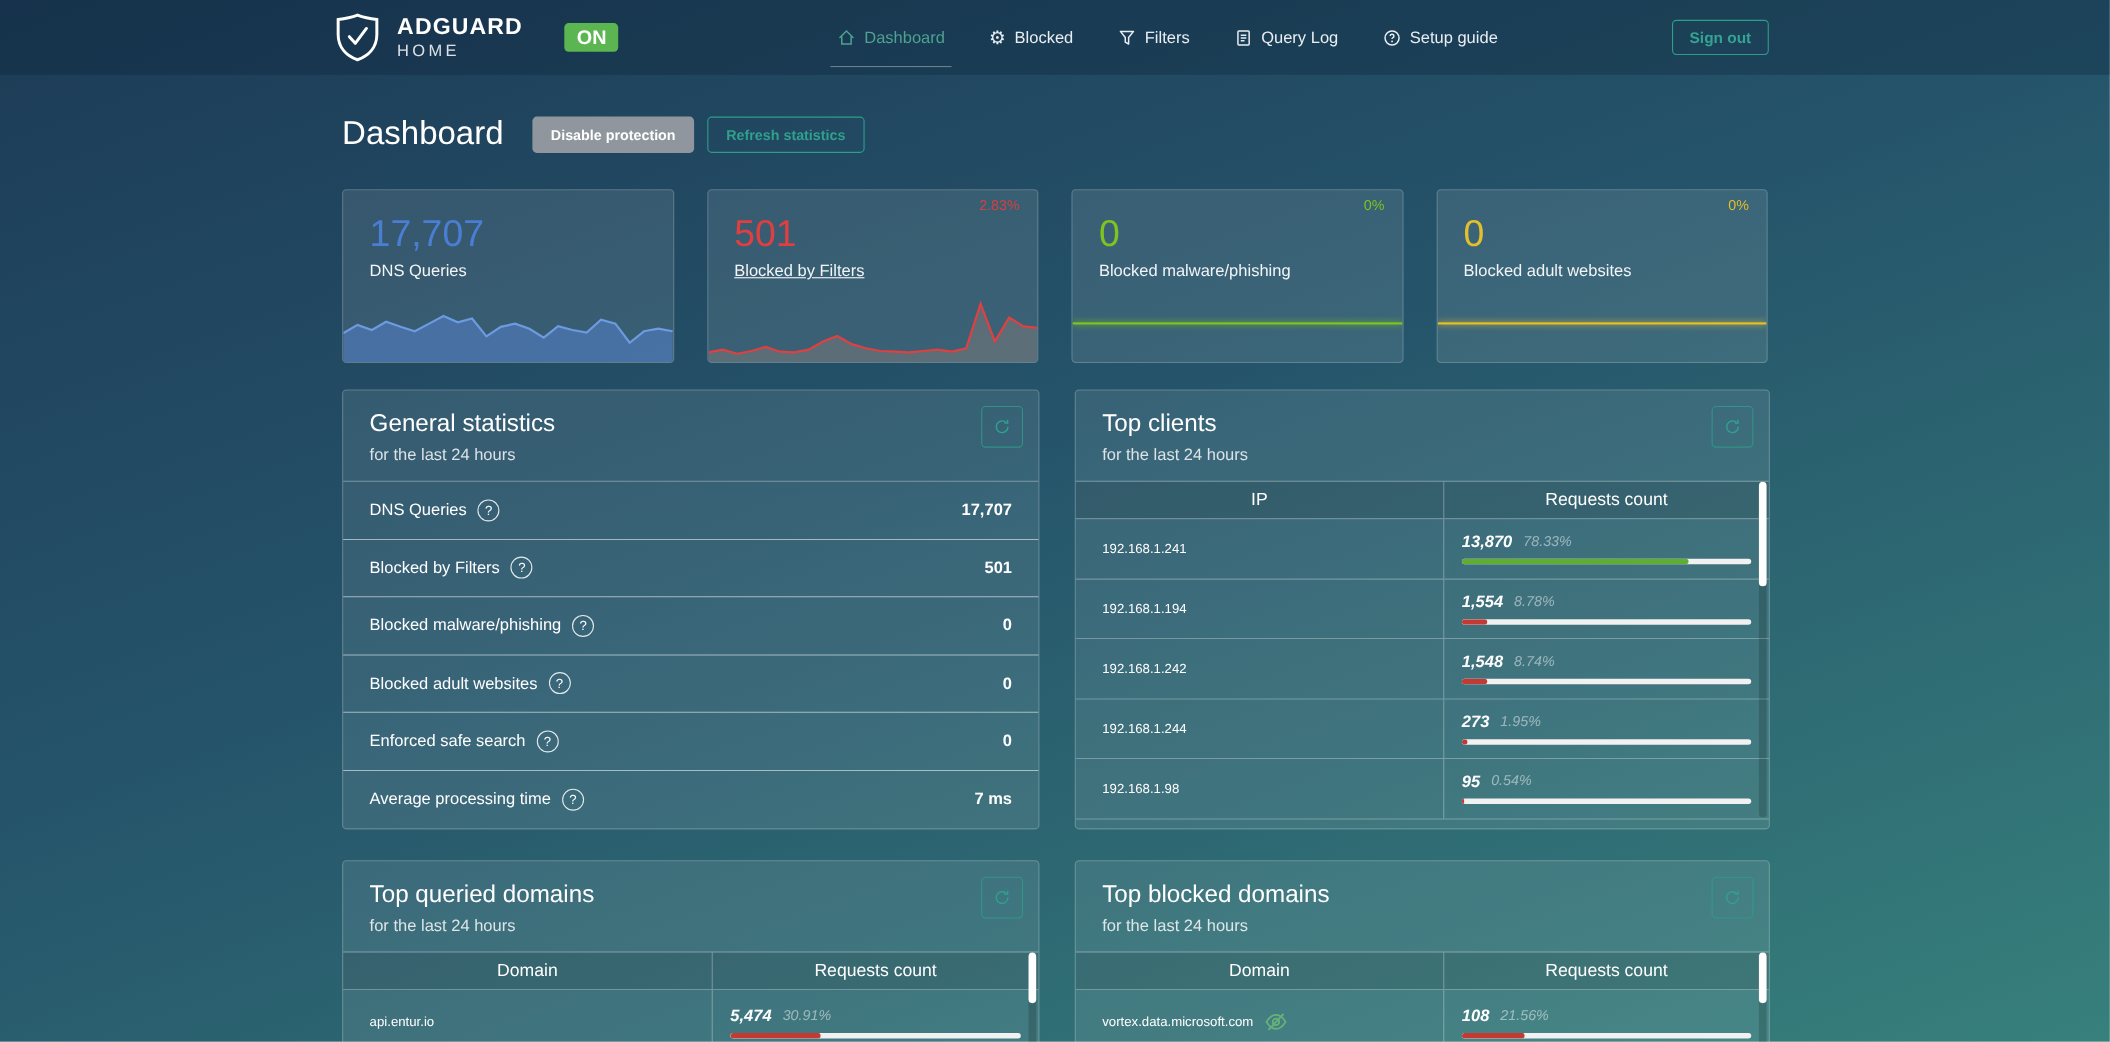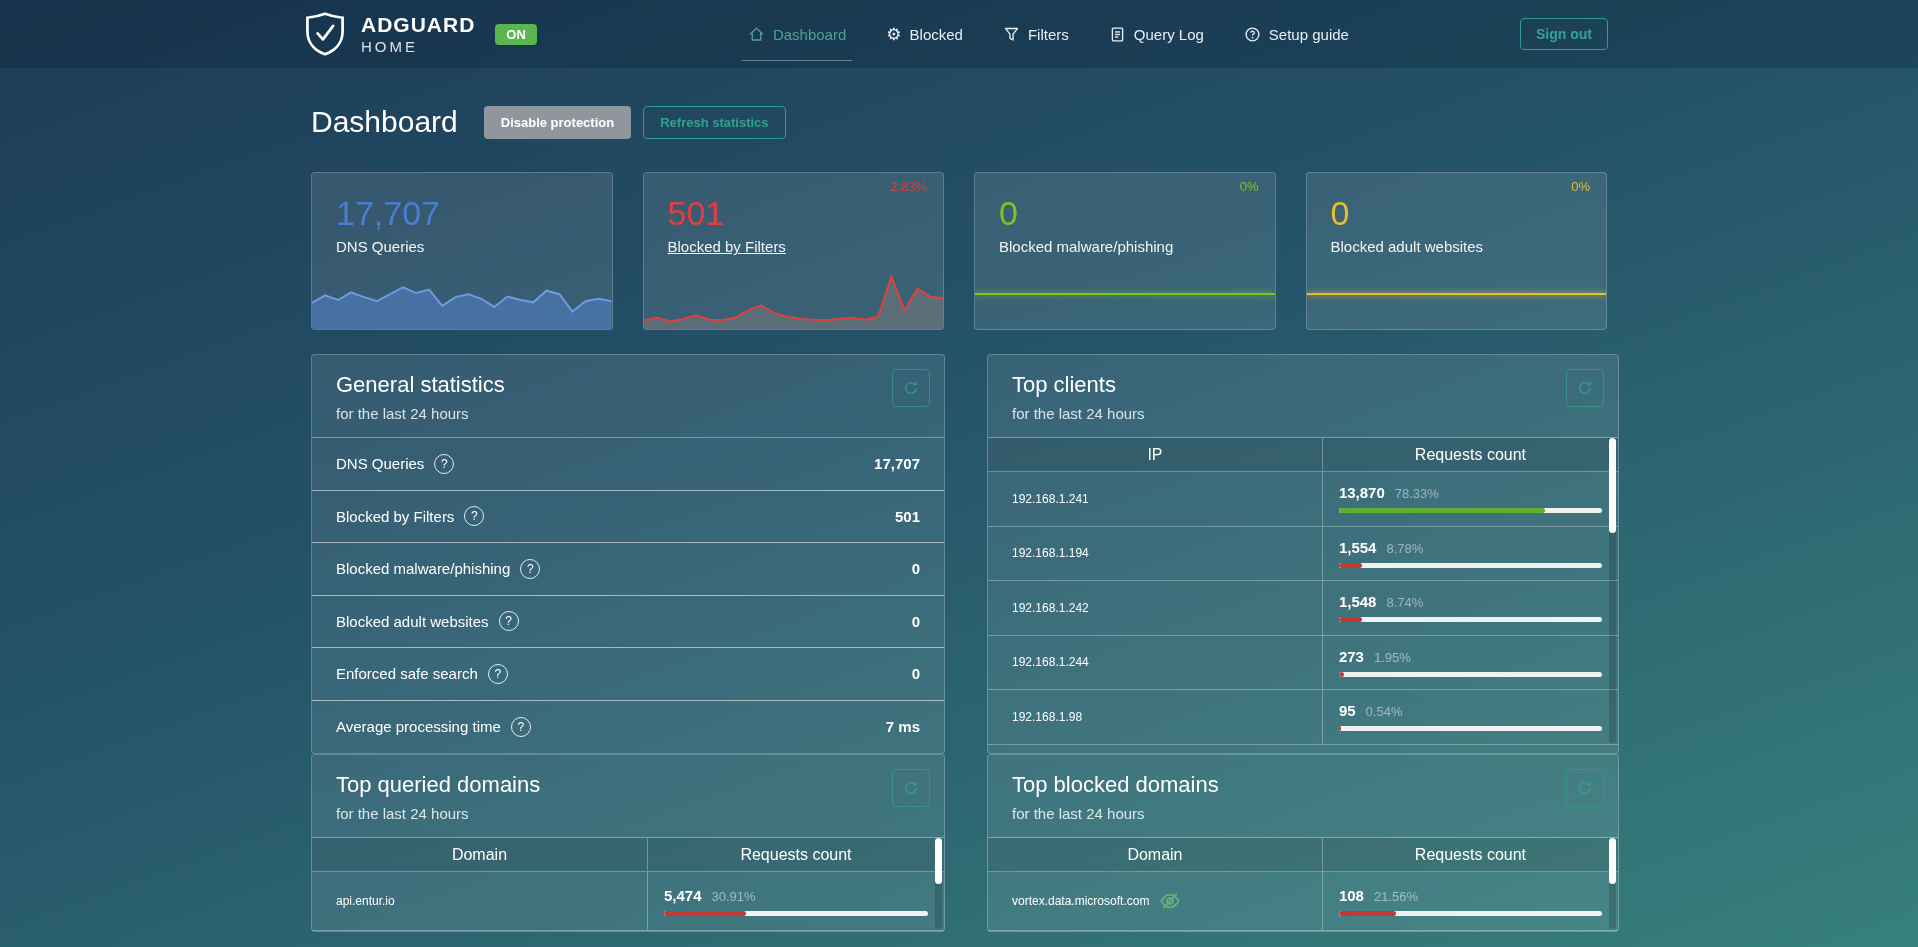--- a/index.html
+++ b/index.html
@@ -13,21 +13,21 @@
   .app-header{
     height:68px; display:flex; align-items:center;
     padding:0 310px 0 303px;
     background:rgba(8,30,52,0.28);
   }
   .brand{ display:flex; align-items:center; gap:14px; }
   .logo-shield{ width:44px; height:46px; }
   .brand-name{ font-size:21px; font-weight:bold; letter-spacing:1px; line-height:1; }
   .brand-sub{ font-size:15px; letter-spacing:3px; color:rgba(255,255,255,0.85); margin-top:3px; }
   .on-badge{
-    margin-left:6px; background:#5bb551; color:#fff; font-weight:bold; font-size:13px;
+    margin-left:24px; background:#5bb551; color:#fff; font-weight:bold; font-size:18px;
     padding:4px 11px; border-radius:4px; line-height:1;
   }
   .main-nav{ display:flex; gap:40px; margin:0 auto; padding-left:40px; height:100%; align-items:center; }
   .nav-item{ display:flex; align-items:center; gap:8px; font-size:15px; color:#e9eef3;
     cursor:pointer; position:relative; height:100%; }
   .nav-item svg{ width:17px; height:17px; stroke:currentColor; fill:none; stroke-width:1.6; }
   .nav-item .glyph{ font-size:17px; line-height:1; }
   .nav-item.active{ color:#4da291; }
   .nav-item.active::after{
     content:""; position:absolute; left:-6px; right:-6px; bottom:7px; height:1px;
@@ -55,21 +55,21 @@
     position:relative; height:158px; border-radius:4px; overflow:hidden;
     background:rgba(255,255,255,0.10); border:1px solid rgba(255,255,255,0.20);
   }
   .card-value{ font-size:34px; margin:22px 0 6px 24px; line-height:1.1; }
   .card-label{ font-size:15px; margin-left:24px; color:#f2f5f7; }
   .card-label a{ color:#f2f5f7; }
   .card-percent{ position:absolute; top:6px; right:16px; font-size:13px; }
   .card-spark{ position:absolute; left:0; right:0; bottom:0; width:100%; display:block; }
   .card-flatline{ position:absolute; left:0; right:0; bottom:34px; height:2px; }
   
-  .columns{ display:grid; grid-template-columns:634px 632px; column-gap:42px; }
+  .columns{ display:grid; grid-template-columns:634px 632px; column-gap:32px; margin-bottom:28px; }
   .panel{
     background:rgba(255,255,255,0.09); border:1px solid rgba(255,255,255,0.22);
     border-radius:4px; position:relative;
   }
   .panel-head{ padding:17px 24px 15px; position:relative; }
   .panel-title{ font-size:22px; font-weight:400; margin-bottom:7px; }
   .panel-sub{ font-size:15px; color:rgba(255,255,255,0.82); }
   .panel-refresh{
     position:absolute; top:14px; right:14px; width:38px; height:38px; border-radius:4px;
     background:transparent; border:1px solid rgba(47,157,138,0.8); color:#2fa18c;
@@ -99,21 +99,21 @@
   .th{ display:flex; align-items:center; justify-content:center; }
   .th-left{ width:53%; }
   .th-right{ width:47%; border-left:1px solid rgba(255,255,255,0.30); }
   .t-row{ display:flex; border-bottom:1px solid rgba(255,255,255,0.30); }
   .t-row:last-child{ border-bottom:none; }
   .tc-left{ width:53%; display:flex; align-items:center; gap:10px; padding:0 18px 0 24px; font-size:12px; }
   .tc-right{
     width:47%; border-left:1px solid rgba(255,255,255,0.30);
     display:flex; flex-direction:column; justify-content:center; padding:0 16px;
   }
-  .count-line{ display:flex; align-items:flex-end; gap:10px; }
+  .count-line{ display:flex; align-items:flex-start; gap:10px;font-style:italic; }
   .count{ font-size:15px; font-weight:bold; }
   .pct{ font-size:13px; color:rgba(255,255,255,0.48); }
   .bar{ height:5px; border-radius:3px; background:#f1f1f1; margin-top:7px; position:relative; overflow:hidden; }
   .bar-fill{ position:absolute; left:0; top:0; bottom:0; border-radius:3px; }
   .clients .t-row{ height:54.5px; }
   .domains .t-row{ height:59px; }
   .eye-off{ width:22px; height:22px; flex:none; }
   
   .tbl-scroll{ position:absolute; top:0; bottom:2px; right:2px; width:7px;
     background:rgba(0,0,0,0.16); border-radius:4px; }

